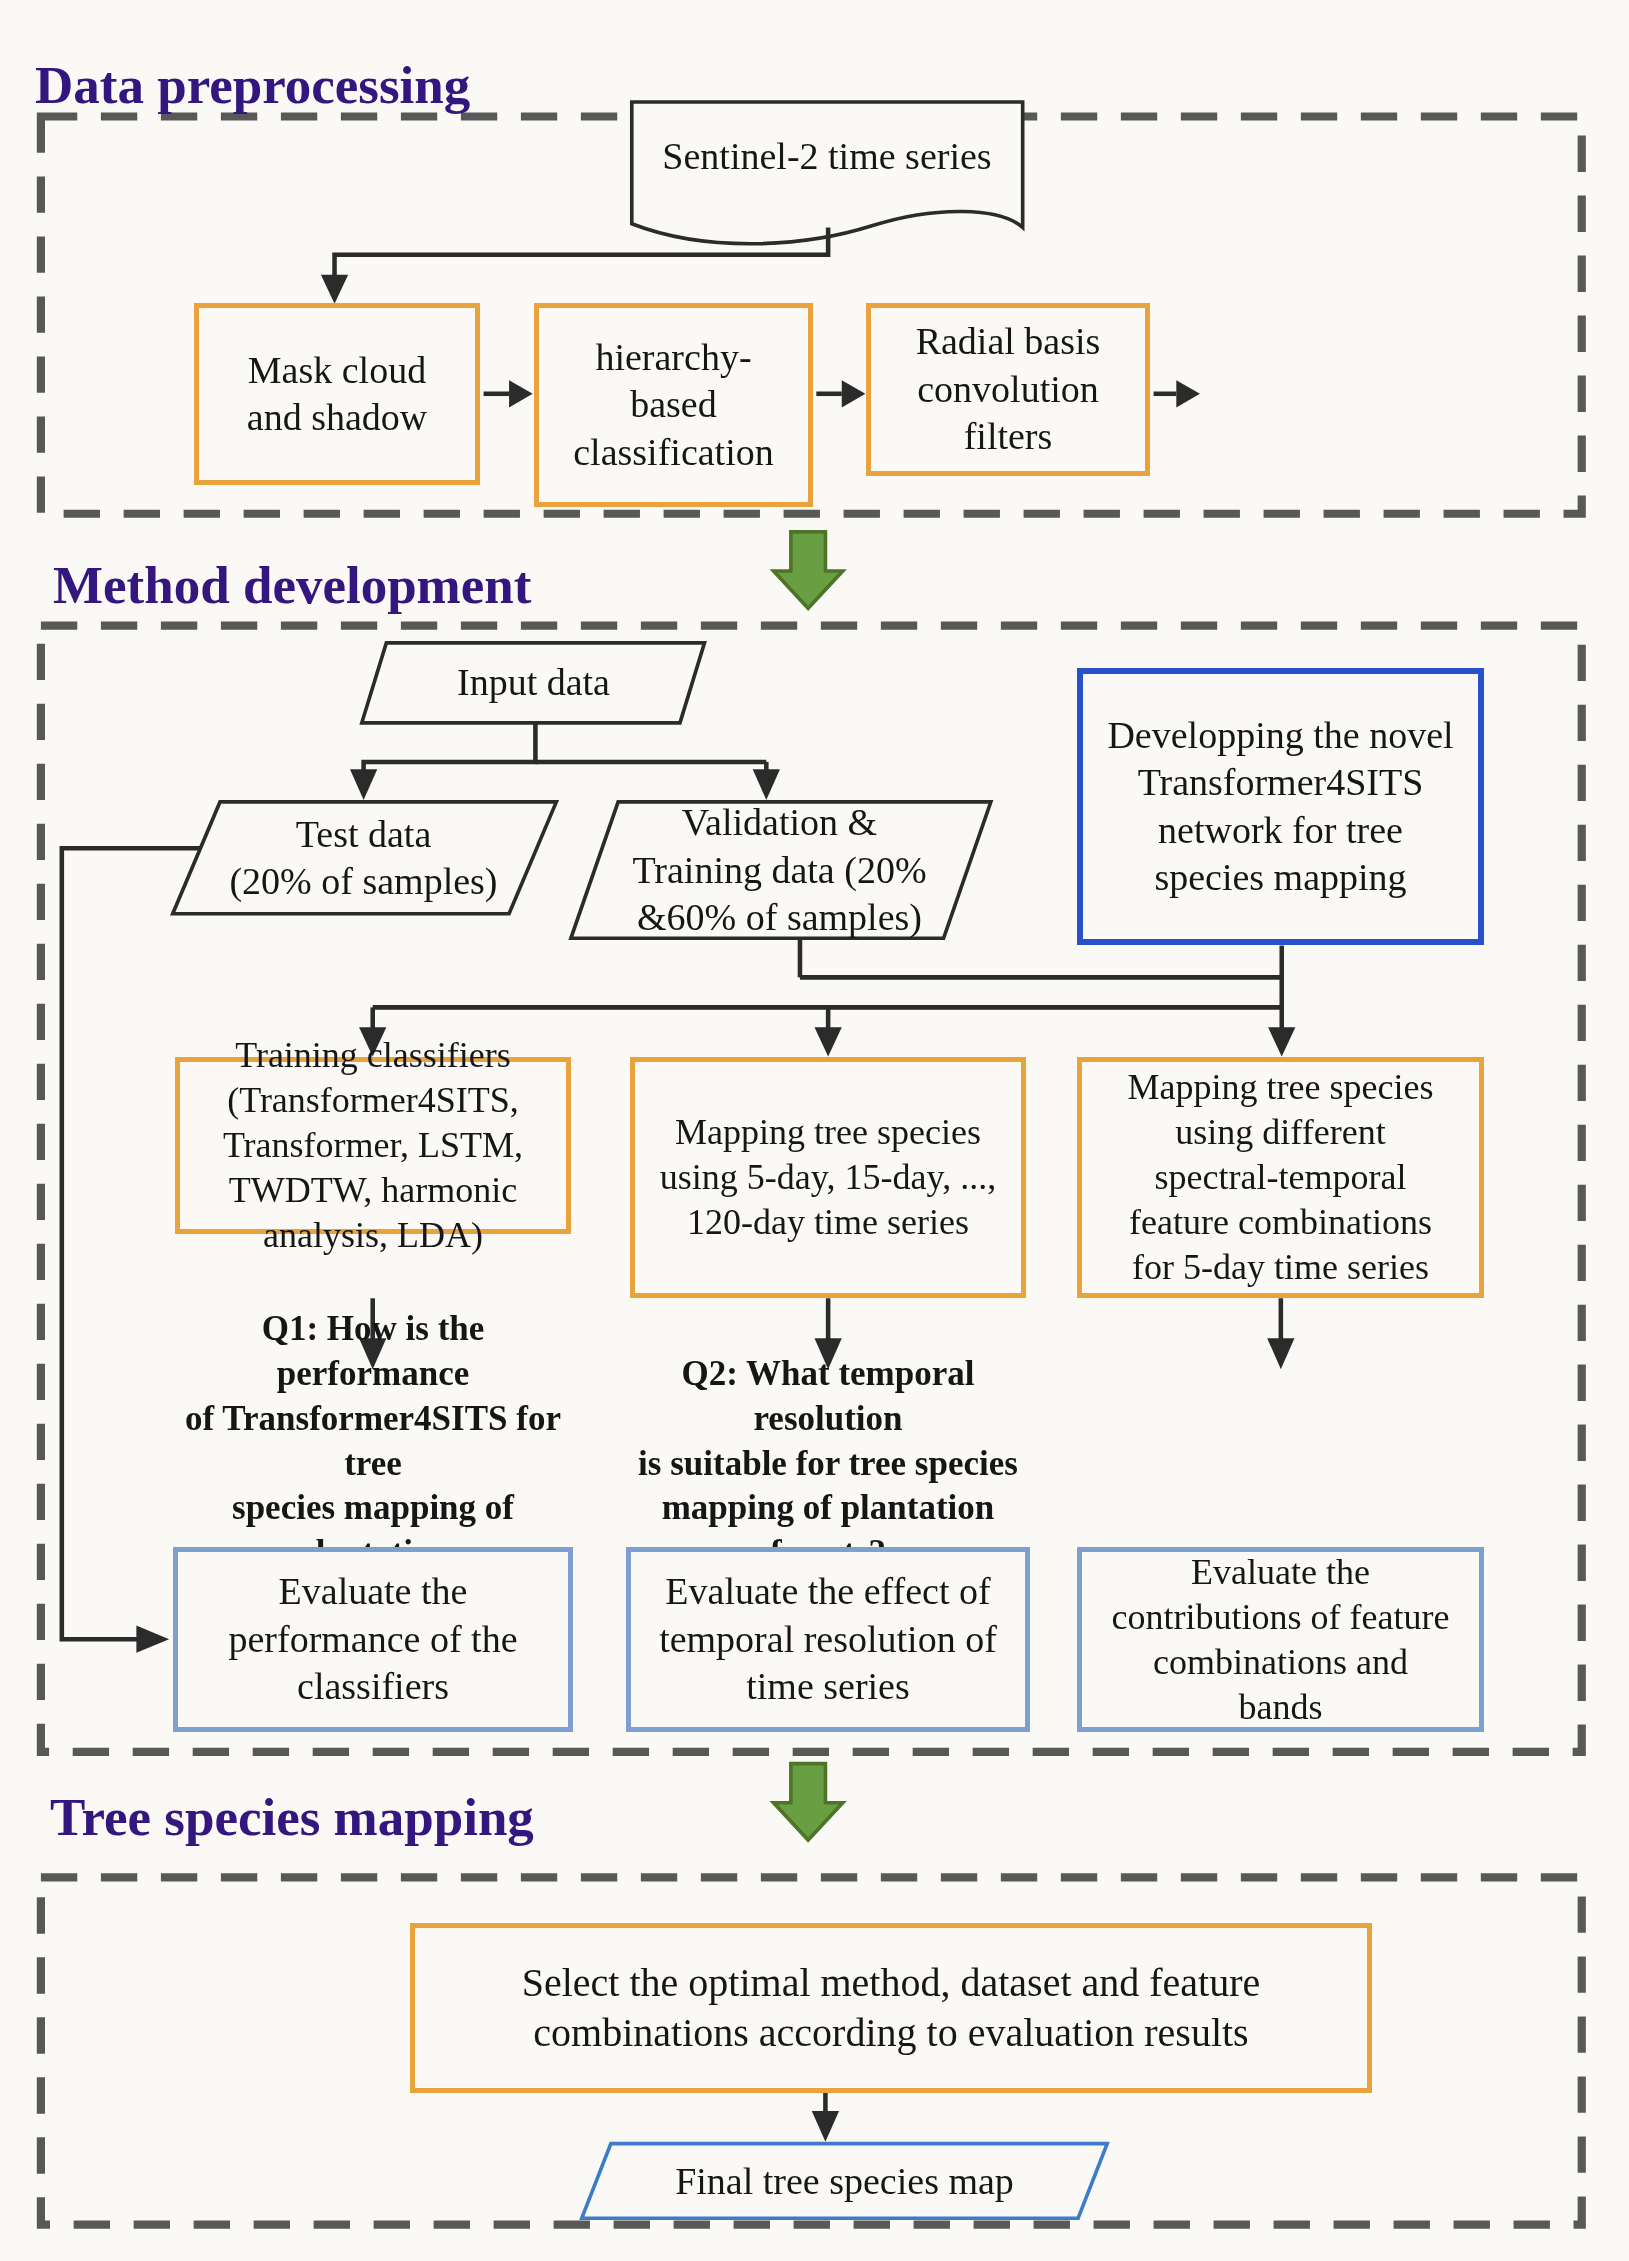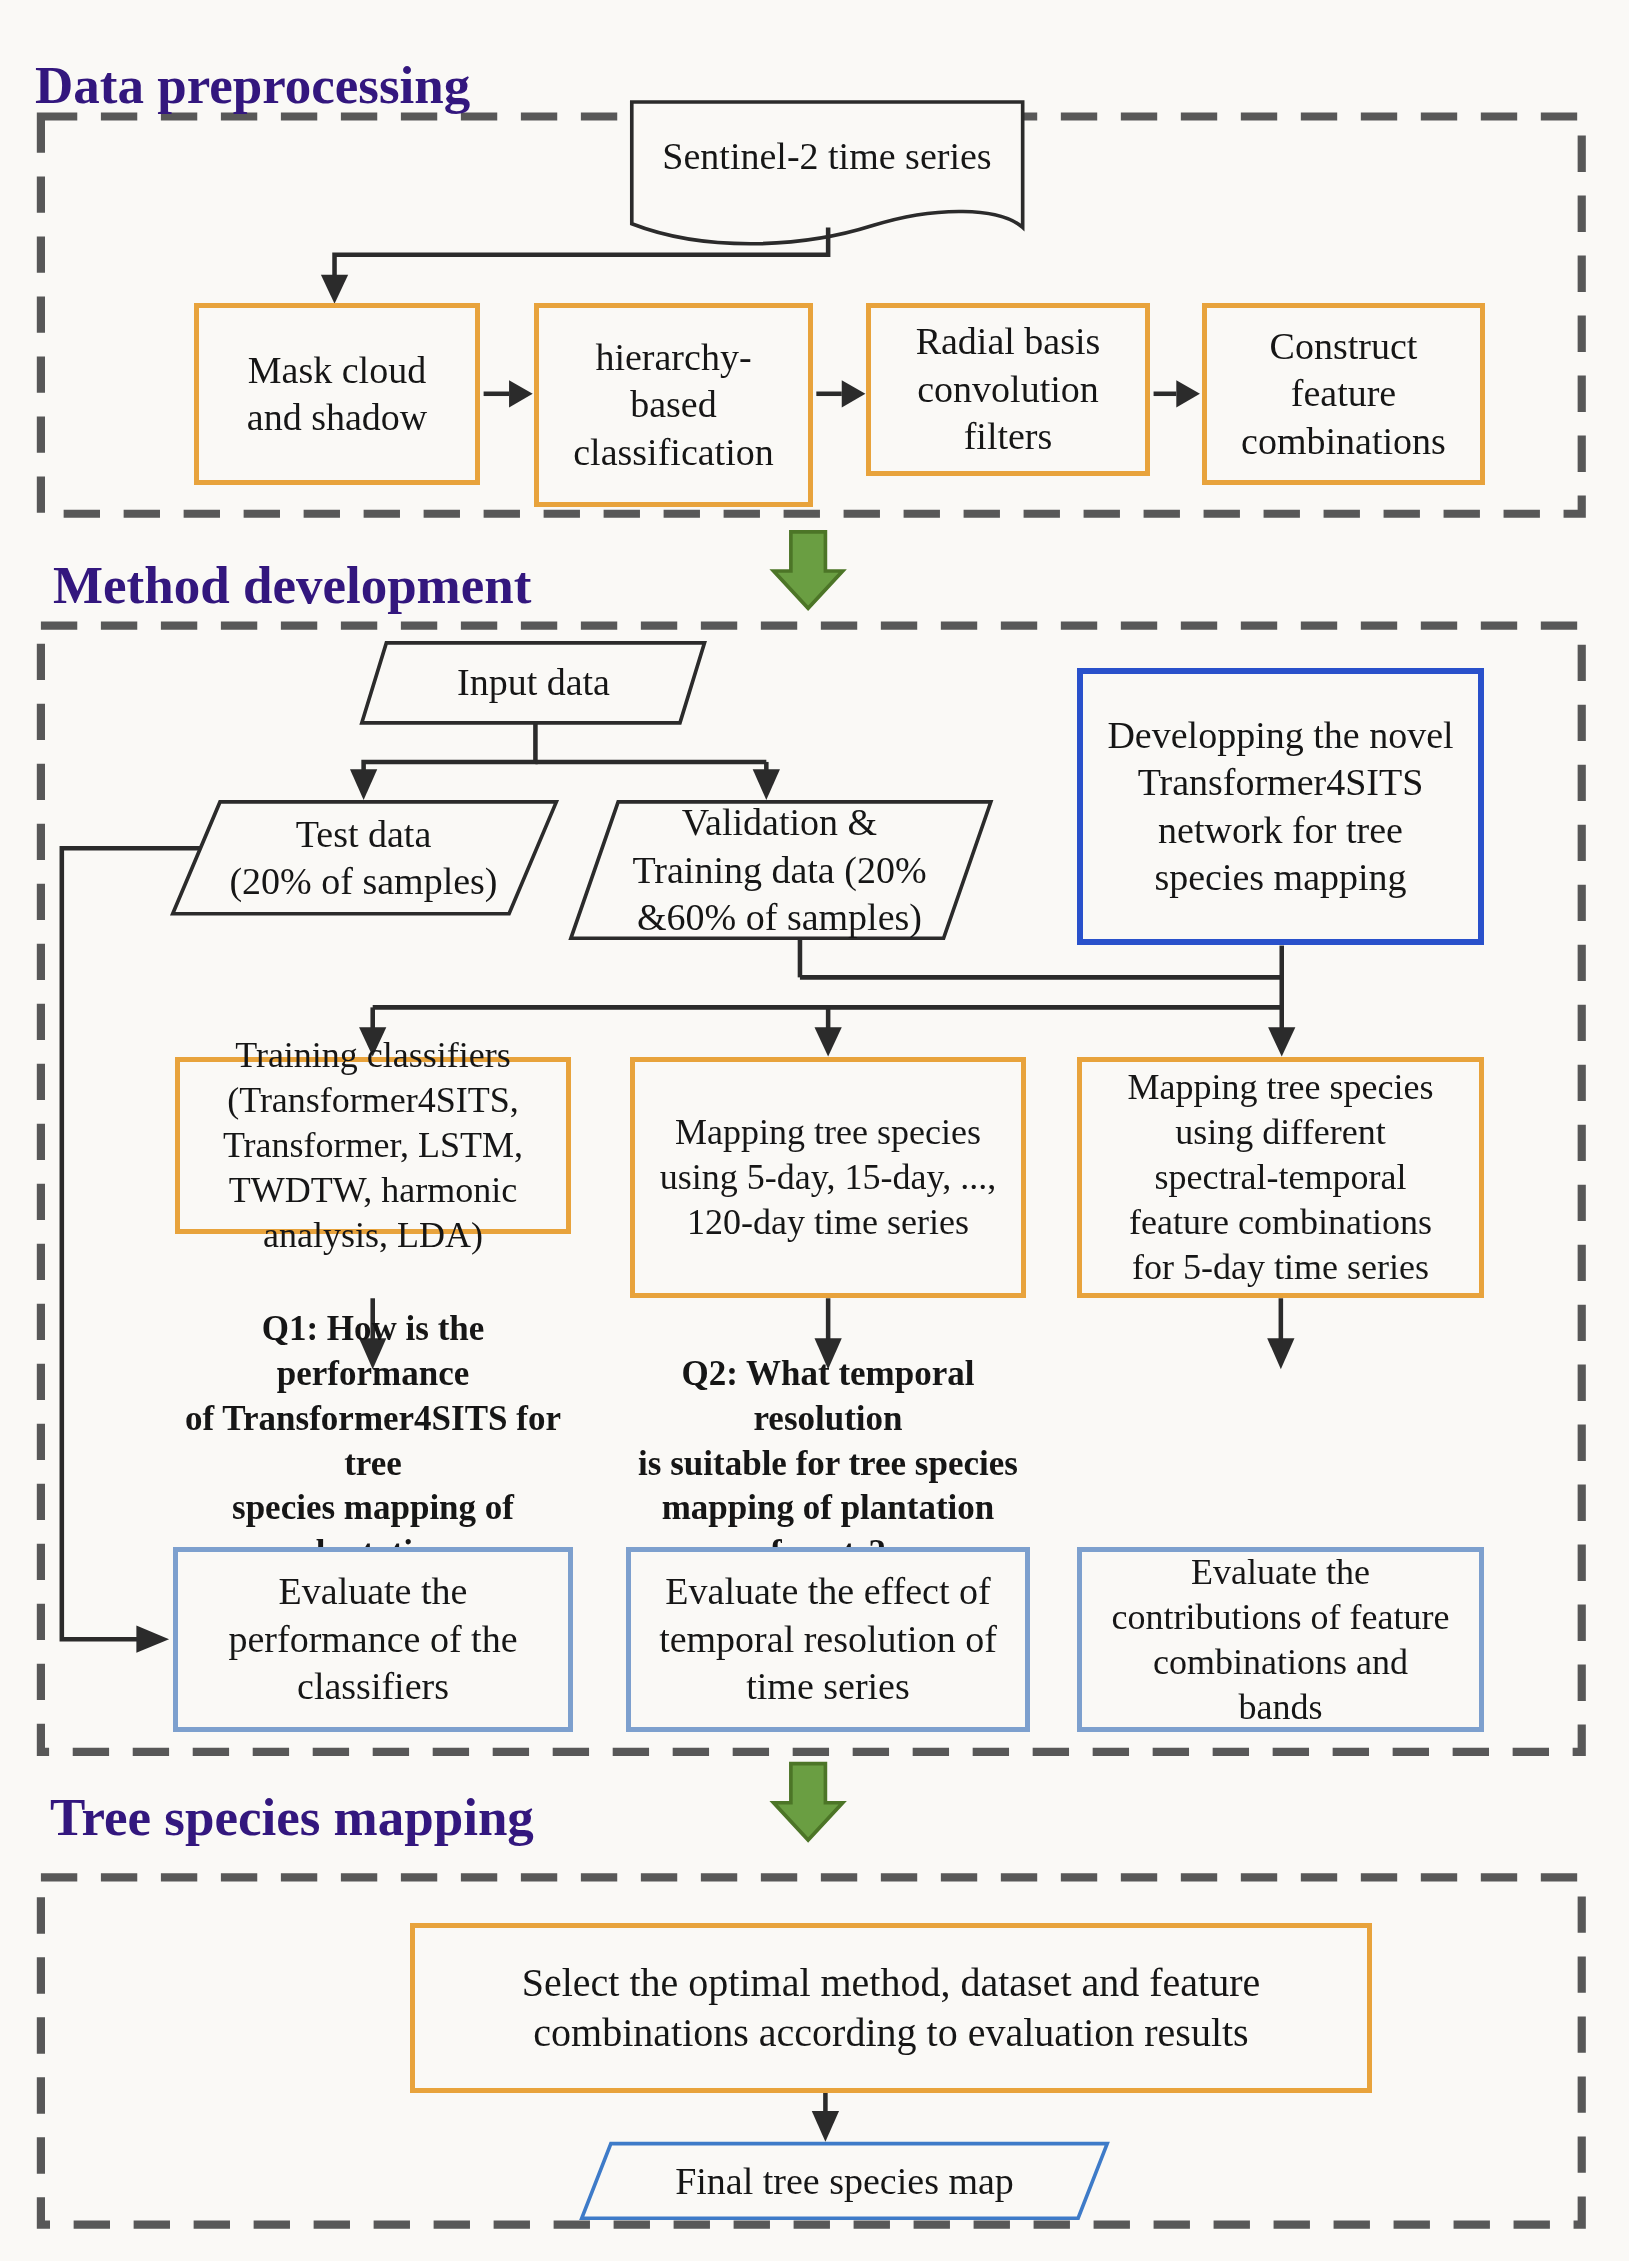--- a/index.html
+++ b/index.html
@@ -113,23 +113,20 @@
 
   <div class="node" style="left:636px; top:107px; width:382px; height:100px;">Sentinel-2 time series</div>
   <div class="node box-orange" style="left:194px; top:303px; width:286px; height:182px;">Mask cloud
 and shadow</div>
   <div class="node box-orange" style="left:534px; top:303px; width:279px; height:204px;">hierarchy-
 based
 classification</div>
   <div class="node box-orange" style="left:866px; top:303px; width:284px; height:173px;">Radial basis
 convolution
 filters</div>
-  <div class="node box-orange" style="left:1202px; top:303px; width:283px; height:182px;">Construct
-feature
-combinations</div>
 
   <div class="node" style="left:362px; top:643px; width:343px; height:80px;">Input data</div>
   <div class="node" style="left:177px; top:807px; width:373px; height:102px;">Test data
 (20% of samples)</div>
   <div class="node" style="left:575px; top:807px; width:409px; height:127px;">Validation &amp;
 Training data (20%
 &amp;60% of samples)</div>
   <div class="node box-blue" style="left:1077px; top:668px; width:407px; height:277px;">Developping the novel
 Transformer4SITS
 network for tree

